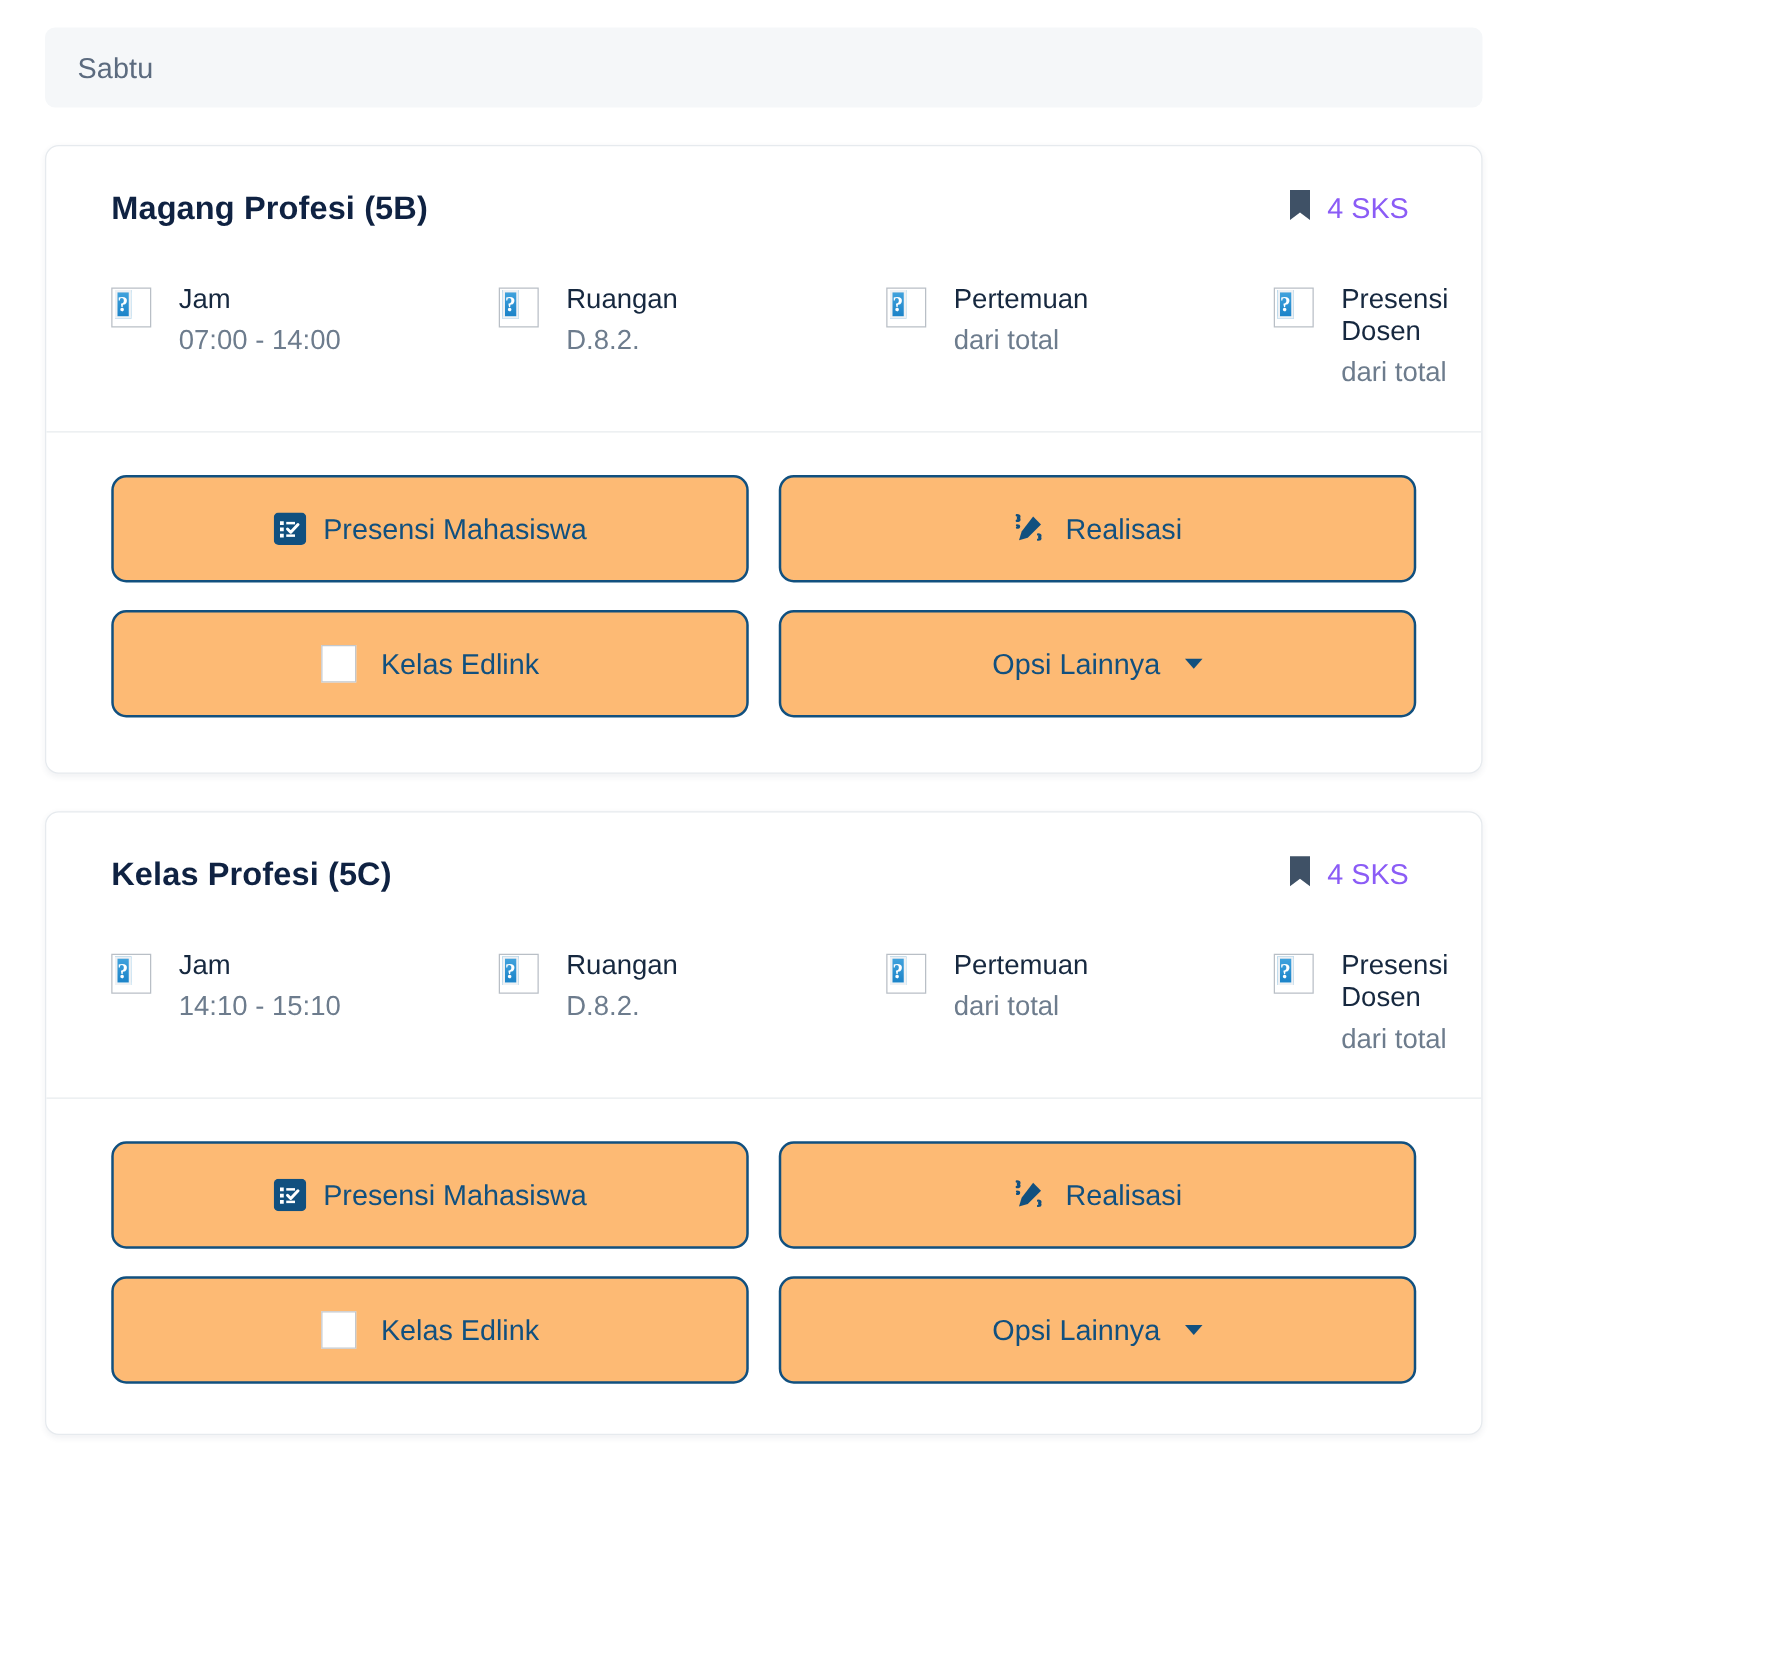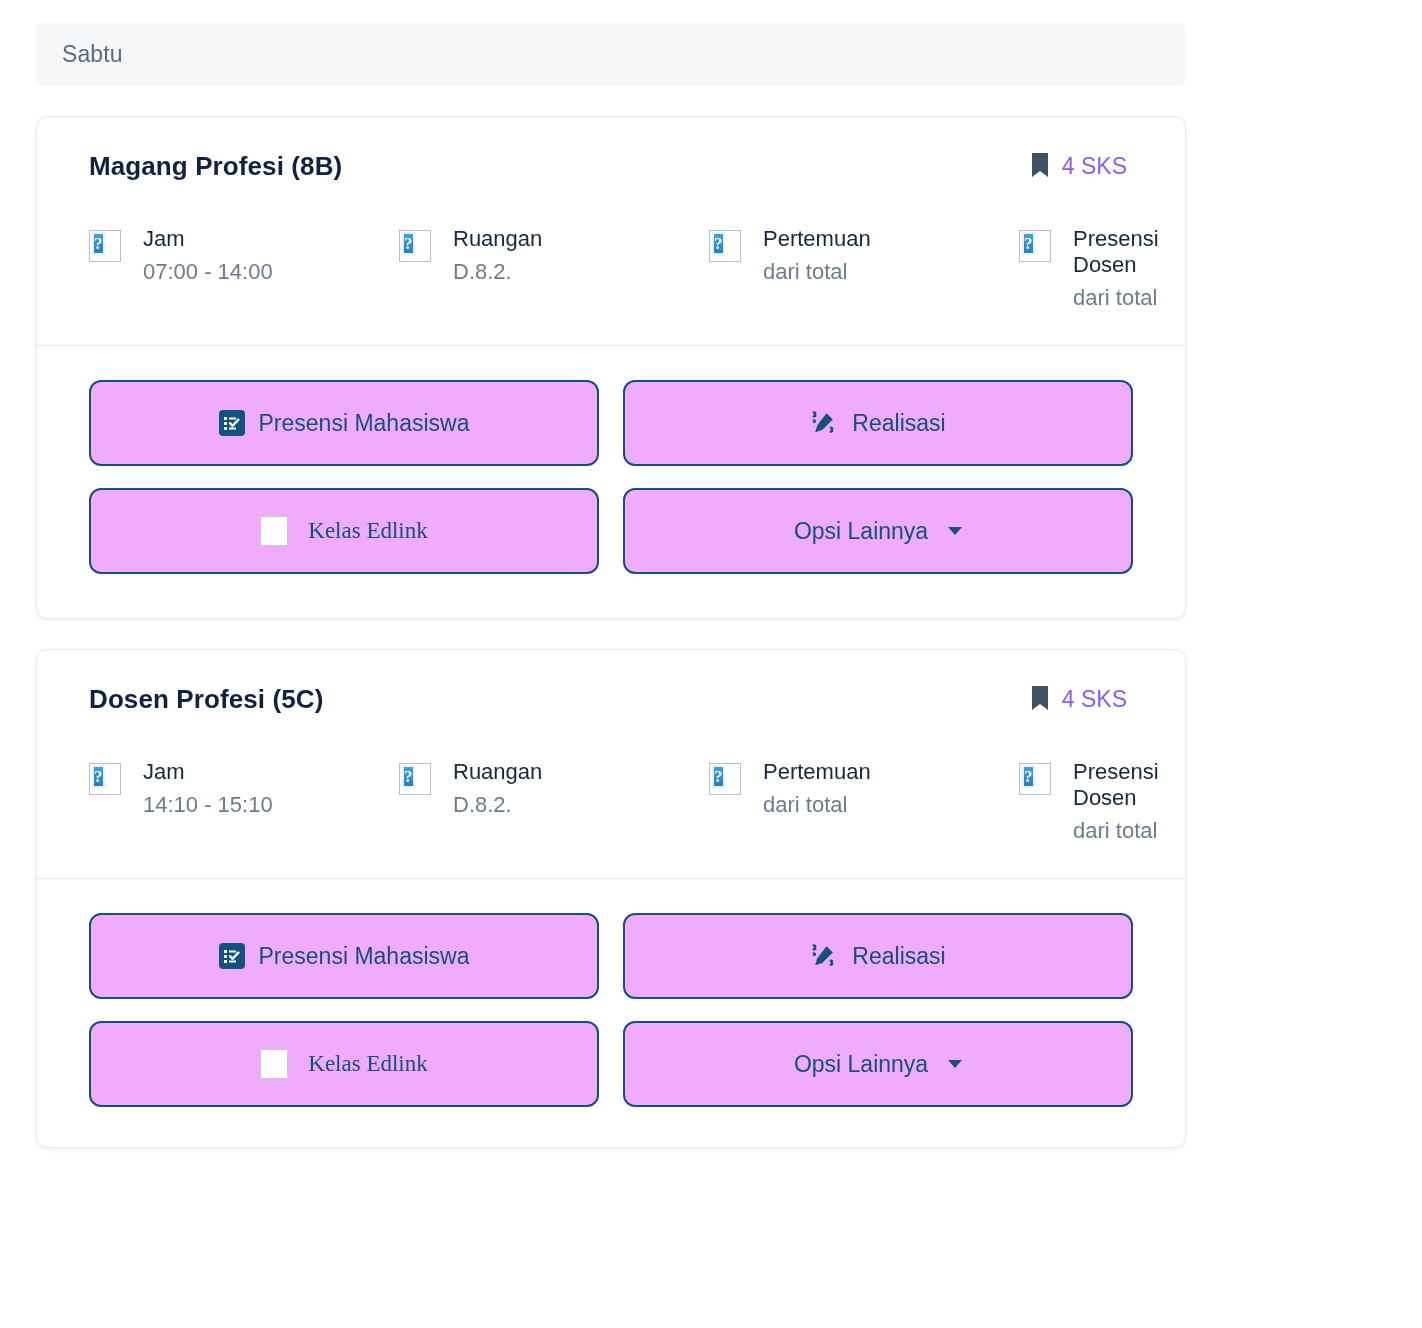--- a/index.html
+++ b/index.html
@@ -129,21 +129,21 @@
   .actions {
     padding: 34px 52px 44px 52px;
     display: grid;
     grid-template-columns: 1fr 1fr;
     gap: 22px 24px;
   }
   .act-btn {
     height: 86px;
     border: 2px solid #11507f;
     border-radius: 12px;
-    background: #f0abfc;
+    background: #fdba74;
     color: #11507f;
     font-size: 23px;
     font-family: "Liberation Sans", "DejaVu Sans", sans-serif;
     display: flex;
     align-items: center;
     justify-content: center;
     gap: 14px;
     cursor: pointer;
     padding: 0 16px;
     text-align: center;
@@ -157,38 +157,38 @@
     background: #ffffff;
     flex: 0 0 28px;
   }
   .caret {
     width: 0; height: 0;
     border-left: 7px solid transparent;
     border-right: 7px solid transparent;
     border-top: 8px solid #11507f;
     margin-left: 6px;
   }
-  .gap-sm { gap: 20px; font-family: Liberation Serif, serif; }
+  .gap-sm { gap: 20px; }
 
   
   .actions.compact { padding-bottom: 40px; }
 </style>
 </head>
 <body>
 
 <div class="page">
 
   <div class="day-bar">
     <span class="day-label">Sabtu</span>
   </div>
 
   <div class="card">
     <div class="card-top">
       <div class="card-head">
-        <div class="course-title">Magang Profesi (8B)</div>
+        <div class="course-title">Magang Profesi (5B)</div>
         <div class="sks-wrap">
           <span class="bookmark-ico">
             <svg width="20" height="26" viewBox="0 0 20 26" aria-hidden="true">
               <path d="M2 1 H18 V25 L10 19 L2 25 Z" fill="#3f5166"></path>
             </svg>
           </span>
           <span class="sks-text">4 SKS</span>
         </div>
       </div>
 
@@ -270,21 +270,21 @@
       <button class="act-btn">
         <span class="lbl">Opsi Lainnya</span>
         <span class="caret"></span>
       </button>
     </div>
   </div>
 
   <div class="card">
     <div class="card-top">
       <div class="card-head">
-        <div class="course-title">Dosen Profesi (5C)</div>
+        <div class="course-title">Kelas Profesi (5C)</div>
         <div class="sks-wrap">
           <span class="bookmark-ico">
             <svg width="20" height="26" viewBox="0 0 20 26" aria-hidden="true">
               <path d="M2 1 H18 V25 L10 19 L2 25 Z" fill="#3f5166"></path>
             </svg>
           </span>
           <span class="sks-text">4 SKS</span>
         </div>
       </div>
 

